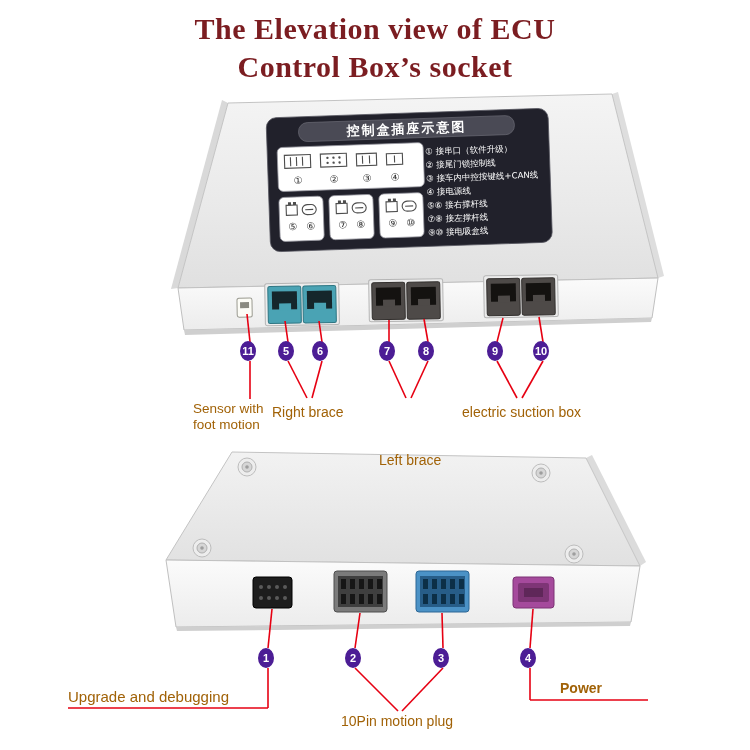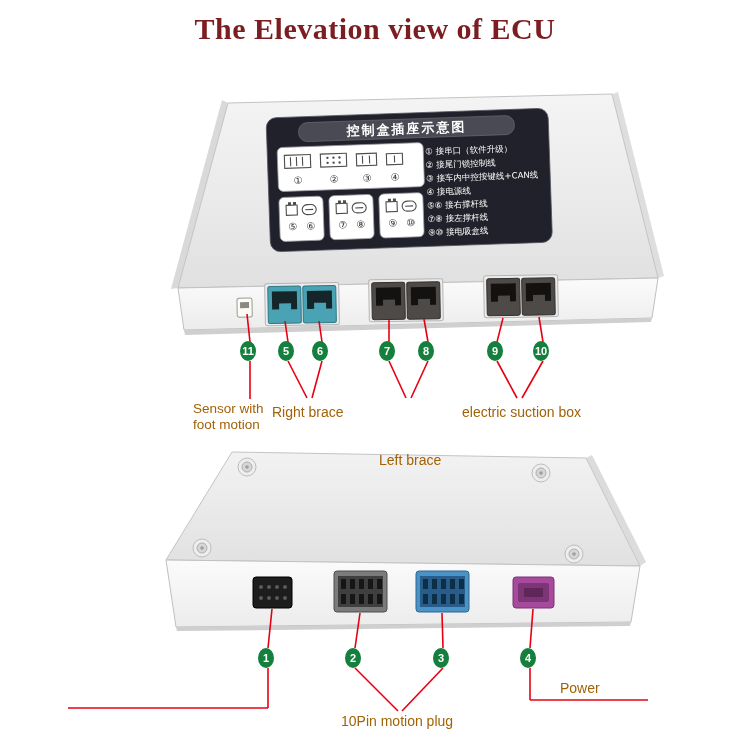--- a/index.html
+++ b/index.html
@@ -2,38 +2,39 @@
 <html><head>
 <meta charset="utf-8">
 <style>
   html,body{margin:0;padding:0;background:#fff;}
   .page{position:relative;width:750px;height:750px;background:#ffffff;overflow:hidden;
         font-family:"Liberation Sans",sans-serif;}
   .title{position:absolute;left:0;right:0;top:10px;text-align:center;
          font-family:"Liberation Serif",serif;font-weight:bold;font-size:30px;
          line-height:1.26;color:#7b1d21;letter-spacing:.5px;}
   #art{position:absolute;left:0;top:0;}
-  .callout{position:absolute;width:16px;height:20px;border-radius:50%;background:#15803d;
+  .callout{position:absolute;width:16px;height:20px;border-radius:50%;background:#4c1d95;
            color:#fff;font-size:11px;font-weight:bold;line-height:20px;text-align:center;z-index:5;}
   .lbl{position:absolute;font-size:14px;color:#a16207;white-space:nowrap;z-index:4;}
   .lbl-2line{font-size:13.5px;line-height:15.5px;}
   .redline{stroke:#e60012;stroke-width:1.6;}
   .legend-t{font-size:8.5px;fill:#ffffff;font-family:"DejaVu Sans",sans-serif;}
   .num-t{font-size:10px;fill:#2a2a2a;font-family:"DejaVu Sans",sans-serif;text-anchor:middle;}
   .hdr-t{font-size:13px;font-weight:bold;fill:#ffffff;letter-spacing:2px;text-anchor:middle;
          font-family:"DejaVu Sans",sans-serif;}
   .icon-ln{stroke:#4d4d4d;stroke-width:1.1;fill:none;}
 </style>
 </head>
 <body>
 
 <div class="page">
 
   <div class="title">
     <div>The Elevation view of ECU</div>
+    <div>Control Box’s socket</div>
   </div>
 
   <svg id="art" width="750" height="750" viewBox="0 0 750 750">
     <defs>
       <linearGradient id="topFace" x1="0" y1="0" x2="0" y2="1">
         <stop offset="0" stop-color="#f4f4f4"></stop>
           <stop offset="0.6" stop-color="#e9e9e9"></stop>
         <stop offset="1" stop-color="#e0e0e0"></stop>
       </linearGradient>
       <linearGradient id="frontFace" x1="0" y1="0" x2="0" y2="1">
@@ -291,16 +292,17 @@
   </div>
   <div class="lbl" style="left:272px;top:404px;">Right brace</div>
   <div class="lbl" style="left:379px;top:404px;margin-top:48px;">Left brace</div>
   <div class="lbl" style="left:462px;top:404px;">electric suction box</div>
 
   <div class="callout" style="left:258px;top:648px;">1</div>
   <div class="callout" style="left:345px;top:648px;">2</div>
   <div class="callout" style="left:433px;top:648px;">3</div>
   <div class="callout" style="left:520px;top:648px;">4</div>
 
+  <div class="lbl" style="left:68px;top:688px;font-size:15px;">Upgrade and debugging</div>
   <div class="lbl" style="left:341px;top:713px;">10Pin motion plug</div>
-  <div class="lbl" style="left:560px;top:680px;">Power</div>
+  <div class="lbl" style="left:560px;top:680px;font-weight:bold;">Power</div>
 
 </div>
 
 </body></html>

